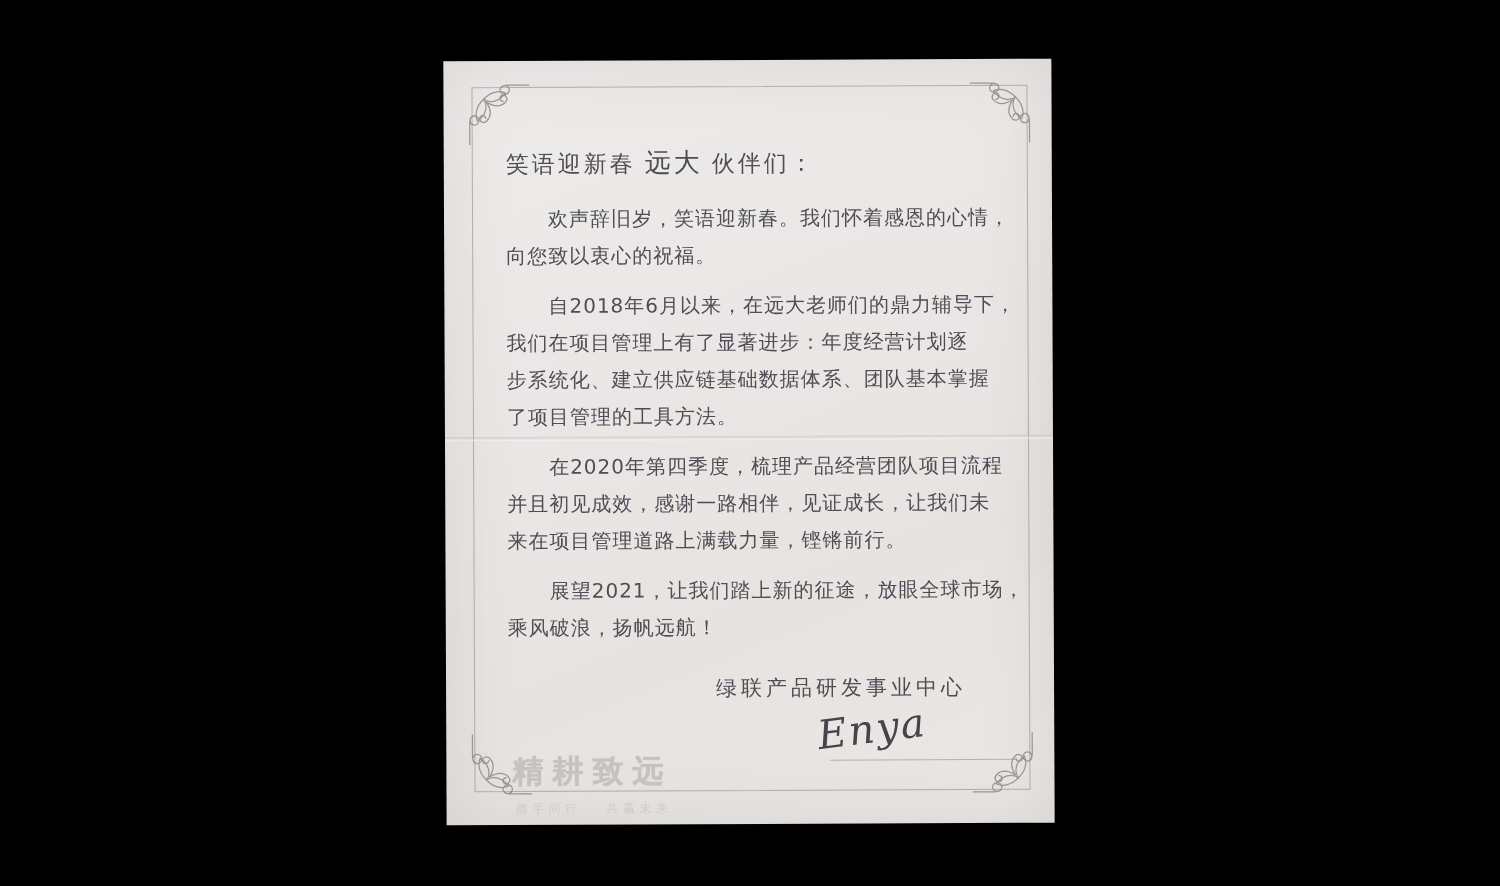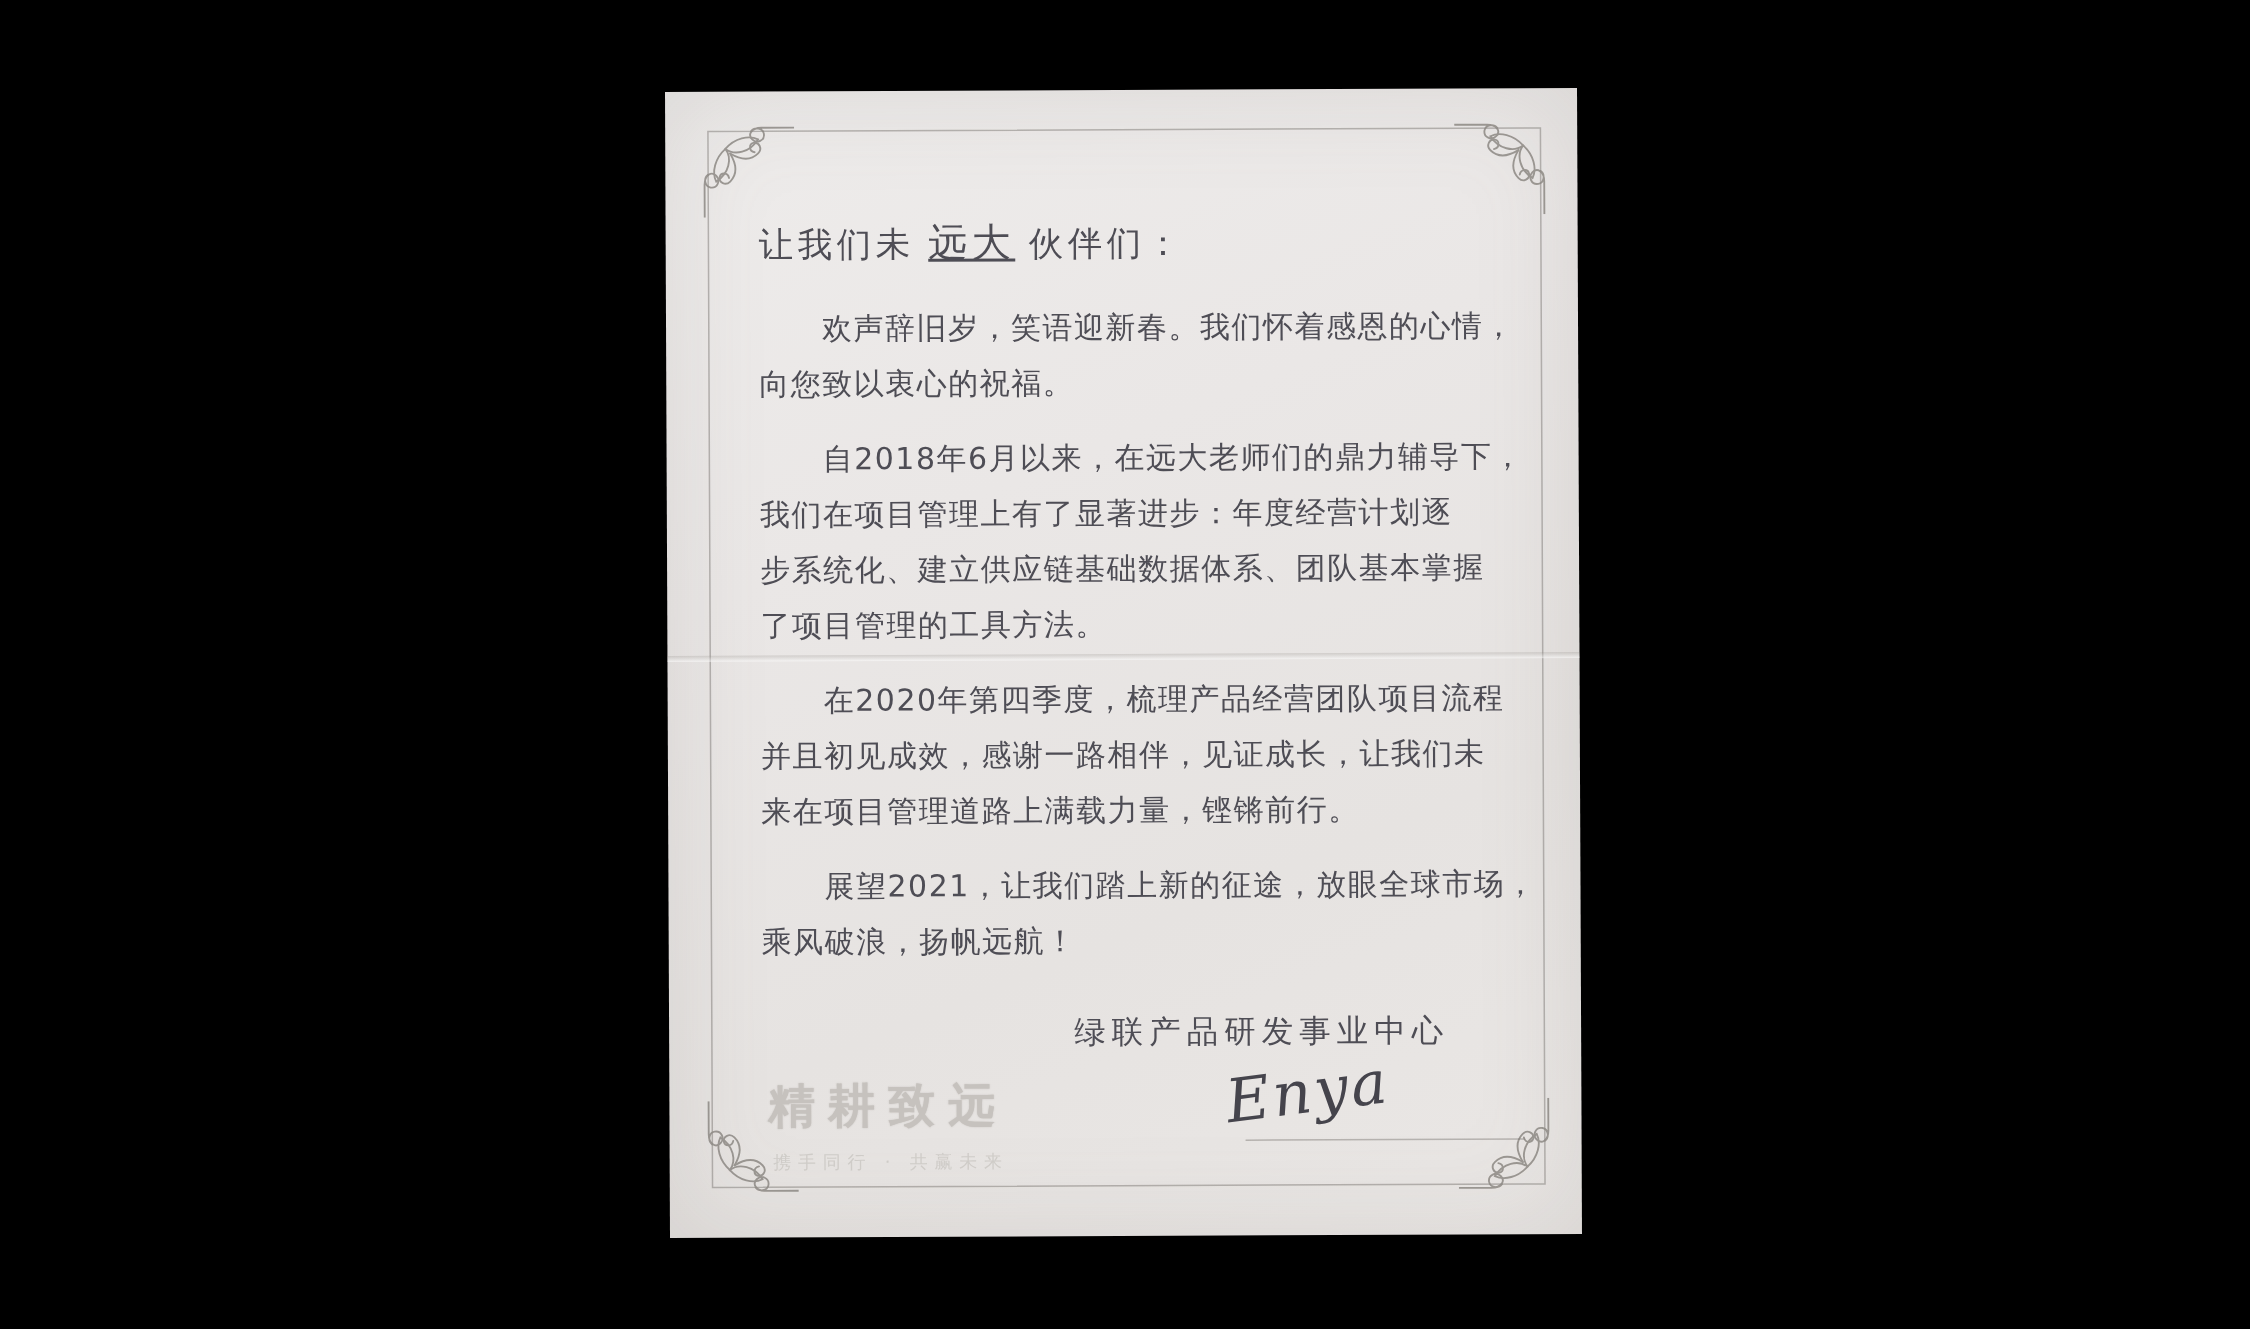--- a/index.html
+++ b/index.html
@@ -39,42 +39,42 @@
   .corner.bl { left:-13px; bottom:-13px; transform:scaleY(-1); }
   .corner.br { right:-13px; bottom:-13px; transform:scale(-1,-1); }
 
   
   .body-text {
     position:absolute; inset:0; padding:84px 46px 0 62px;
     font-size:20px; line-height:37px; color:#4e4d55;
     letter-spacing:1px; white-space:nowrap;
   }
   .salutation { font-size:23px; letter-spacing:3px; margin-bottom:18px; }
-  .salutation .company { font-size:26px; margin:0 9px;text-decoration:underline; }
+  .salutation .company { font-size:26px; margin:0 9px; }
   .para { margin-bottom:13px; }
   .para .line.indent { text-indent:2.1em; }
 
   .signoff {
     margin-top:24px; text-align:right; padding-right:42px;
     font-size:21px; letter-spacing:4px;
   }
 
   .signature-row { text-align:right; padding-right:82px; margin-top:4px; }
   .signature {
     display:inline-block; font-family:"DejaVu Serif", serif; font-style:italic;
     font-size:40px; color:#45444c; transform:rotate(-7deg); letter-spacing:2px;
   }
   .signature-line {
     position:absolute; right:38px; top:700px; width:186px; height:1px;
     background:rgba(120,116,110,.45);
   }
 
   
   .watermark {
-    position:absolute; left:66px; top:656px; color:#c6c2be;
+    position:absolute; left:66px; top:690px; color:#c6c2be;
   }
   .watermark .wm-title {
     font-size:31px; font-weight:bold; letter-spacing:9px;
     text-shadow:0 0 1px rgba(185,181,176,.9);
   }
   .watermark .wm-sub {
     margin-top:8px; font-size:12px; letter-spacing:4.5px; color:#cfccc8;text-align:right;
   }
 </style>
 </head>
@@ -108,21 +108,21 @@
         </svg>
       <svg class="corner br">
           <use href="#flourish"></use>
         </svg>
     </div>
 
     <div class="crease"></div>
 
     <div class="body-text">
 
-      <div class="salutation"><span>让我们未</span><span class="company">远大</span><span>伙伴们：</span></div>
+      <div class="salutation"><span>笑语迎新春</span><span class="company">远大</span><span>伙伴们：</span></div>
 
       <div class="para">
         <div class="line indent">欢声辞旧岁，笑语迎新春。我们怀着感恩的心情，</div>
         <div class="line">向您致以衷心的祝福。</div>
       </div>
 
       <div class="para">
         <div class="line indent">自2018年6月以来，在远大老师们的鼎力辅导下，</div>
         <div class="line">我们在项目管理上有了显著进步：年度经营计划逐</div>
         <div class="line">步系统化、建立供应链基础数据体系、团队基本掌握</div>

